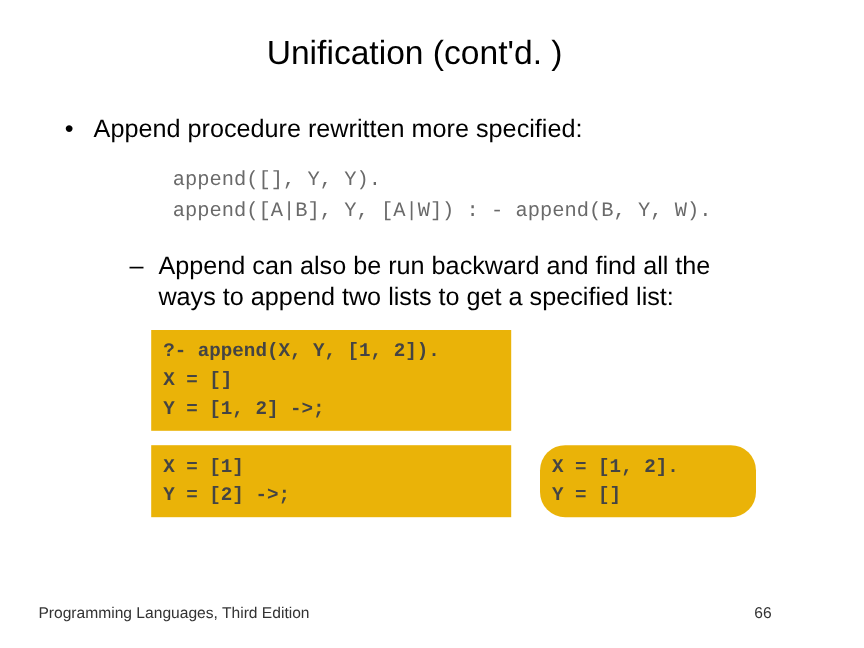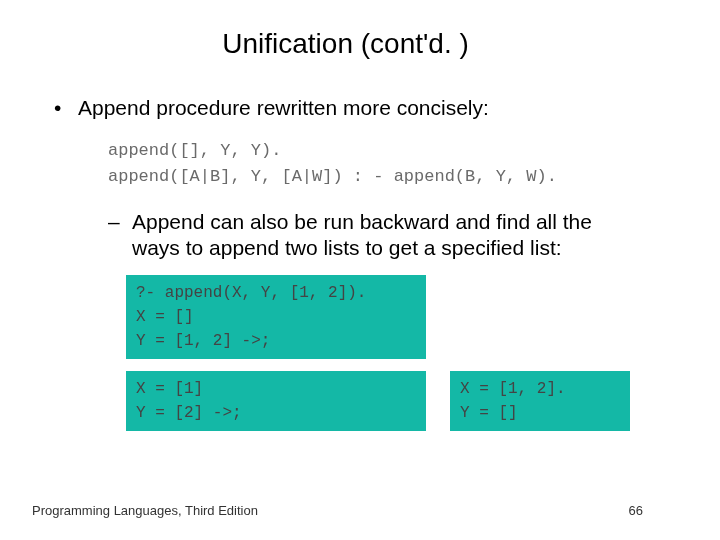--- a/index.html
+++ b/index.html
@@ -31,77 +31,78 @@
     margin-bottom: 18px;
   }
   .bullet-l1 .dot {
     width: 24px;
     flex: 0 0 24px;
   }
   .code1 {
     font-family: "Courier New", Courier, monospace;
     font-size: 17px;
     color: #6a6a6a;
-    margin-left: 60px;
+    margin-left: 96px;
     line-height: 1.55;
     margin-bottom: 18px;
     white-space: pre;
   }
   .bullet-l2 {
     display: flex;
     font-size: 21px;
     margin-left: 60px;
     margin-bottom: 14px;
     line-height: 1.25;
   }
   .bullet-l2 .dash {
     width: 24px;
     flex: 0 0 24px;
   }
   .codeboxes {
     margin-left: 78px;
   }
   .codebox {
-    background: #14b8a6;
+    background: #eab308;
     font-family: "Courier New", Courier, monospace;
     font-size: 16px;
     color: #444;
     padding: 6px 10px;
     line-height: 1.5;
     white-space: pre;
     display: inline-block;
     vertical-align: top;
+    font-weight: bold;
   }
   .row2 {
     margin-top: 12px;
   }
   .boxA { width: 300px; }
   .boxB { width: 300px; margin-bottom:6px; }
-  .boxC { width: 180px; margin-left: 24px; }
+  .boxC { width: 180px; margin-left: 24px; border-radius: 21px; }
   .footer {
     position: absolute;
     bottom: 22px;
     left: 32px;
     right: 48px;
     font-size: 13px;
     color: #333;
     display: flex;
     justify-content: space-between;
   }
 </style>
 </head>
 <body>
 
 <div class="slide">
 
   <h1 class="title">Unification (cont'd. )</h1>
 
   <div class="bullet-l1">
     <span class="dot">•</span>
-    <span>Append procedure rewritten more concisely:</span>
+    <span>Append procedure rewritten more specified:</span>
   </div>
 
   <div class="code1"><span>append([], Y, Y).</span>
 <span>append([A|B], Y, [A|W]) : - append(B, Y, W).</span></div>
 
   <div class="bullet-l2">
     <span class="dash">–</span>
     <span>Append can also be run backward and find all the ways to append two lists to get a specified list:</span>
   </div>
 

